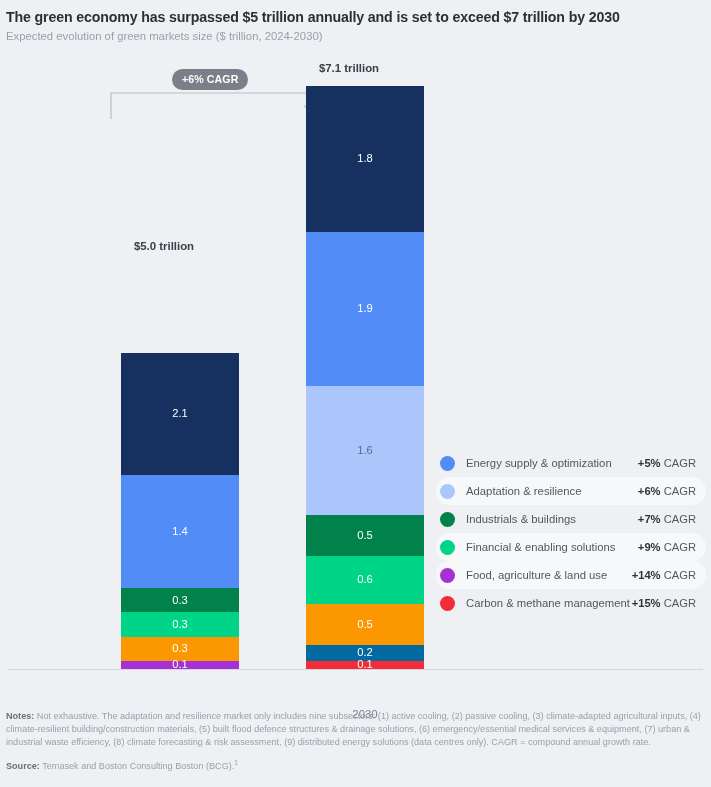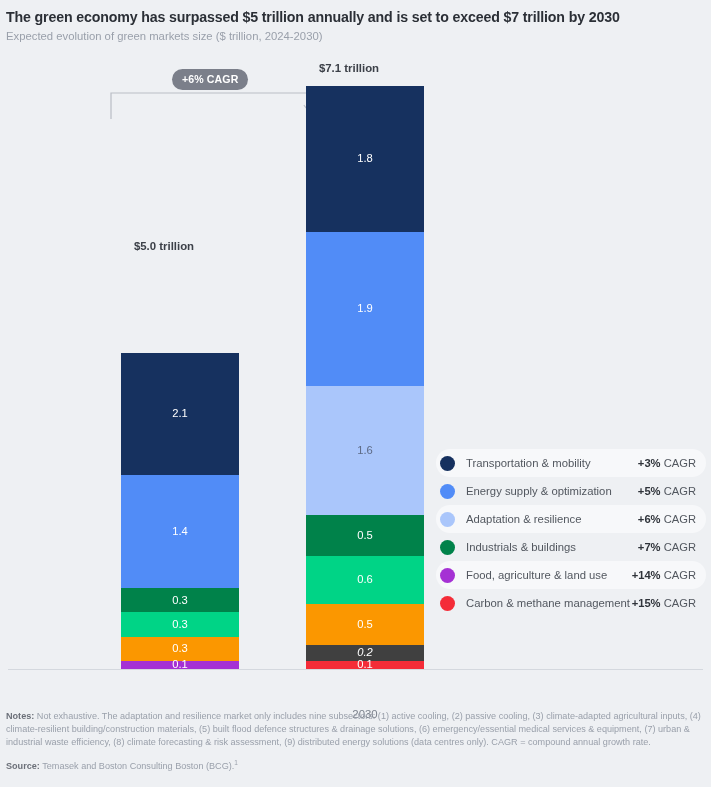--- a/index.html
+++ b/index.html
@@ -233,53 +233,53 @@
           </div>
           <div class="seg" style="height: 40.5px; background: rgb(0, 130, 74);">
             <span class="seg-label">0.5</span>
           </div>
           <div class="seg" style="height: 48.6px; background: rgb(0, 212, 134);">
             <span class="seg-label">0.6</span>
           </div>
           <div class="seg" style="height: 40.5px; background: rgb(251, 151, 0);">
             <span class="seg-label">0.5</span>
           </div>
-          <div class="seg" style="height: 16.2px; background: #404040; font-style: italic;">
+          <div class="seg" style="height: 16.2px; background: #0369a1;">
             <span class="seg-label">0.2</span>
           </div>
           <div class="seg" style="height: 8.1px; background: rgb(244, 44, 56);">
             <span class="seg-label">0.1</span>
           </div>
         </div>
       <div class="tick-label">2030</div>
     </div>
   </div>
 
   <div class="legend">
-      <div class="legend-row alt">
-        <span class="legend-dot" style="background: rgb(22, 49, 95);"></span>
-        <span class="legend-label">Transportation &amp; mobility</span>
-        <span class="legend-cagr"><b>+3%</b> CAGR</span>
-      </div>
       <div class="legend-row">
         <span class="legend-dot" style="background: rgb(81, 140, 247);"></span>
         <span class="legend-label">Energy supply &amp; optimization</span>
         <span class="legend-cagr"><b>+5%</b> CAGR</span>
       </div>
       <div class="legend-row alt">
         <span class="legend-dot" style="background: rgb(170, 198, 251);"></span>
         <span class="legend-label">Adaptation &amp; resilience</span>
         <span class="legend-cagr"><b>+6%</b> CAGR</span>
       </div>
       <div class="legend-row">
         <span class="legend-dot" style="background: rgb(0, 130, 74);"></span>
         <span class="legend-label">Industrials &amp; buildings</span>
         <span class="legend-cagr"><b>+7%</b> CAGR</span>
       </div>
       <div class="legend-row alt">
+        <span class="legend-dot" style="background: rgb(0, 212, 134);"></span>
+        <span class="legend-label">Financial &amp; enabling solutions</span>
+        <span class="legend-cagr"><b>+9%</b> CAGR</span>
+      </div>
+      <div class="legend-row alt">
         <span class="legend-dot" style="background: rgb(165, 49, 212);"></span>
         <span class="legend-label">Food, agriculture &amp; land use</span>
         <span class="legend-cagr"><b>+14%</b> CAGR</span>
       </div>
       <div class="legend-row">
         <span class="legend-dot" style="background: rgb(244, 44, 56);"></span>
         <span class="legend-label">Carbon &amp; methane management</span>
         <span class="legend-cagr"><b>+15%</b> CAGR</span>
       </div>
     </div>

